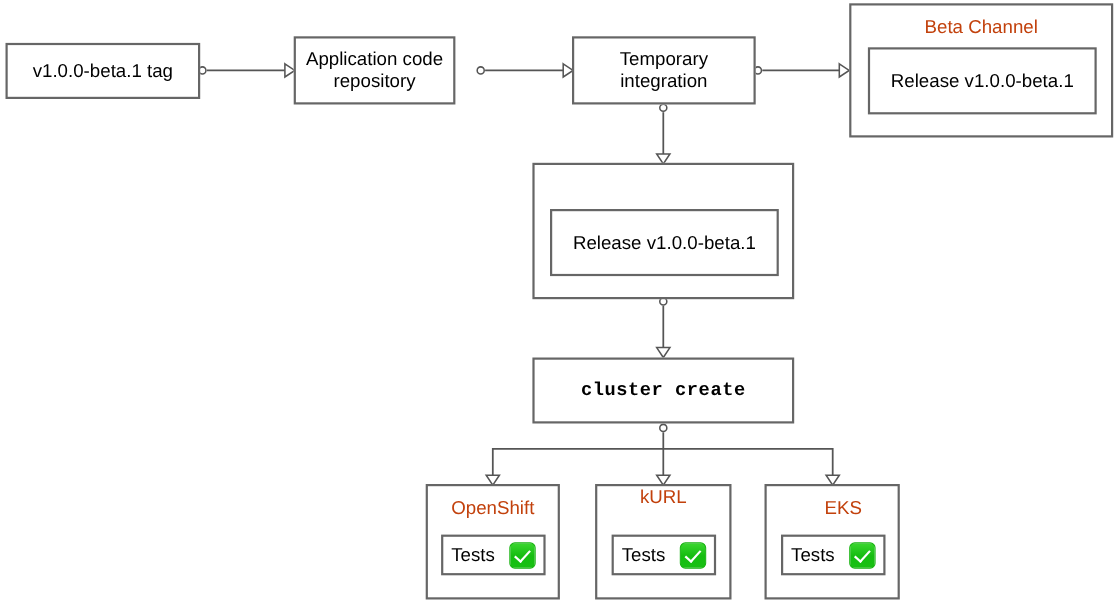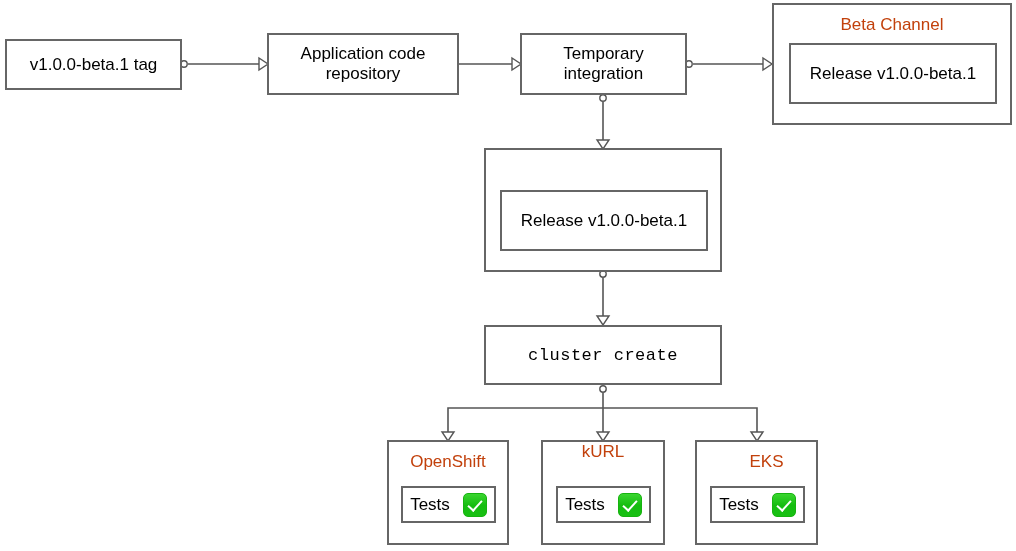--- a/index.html
+++ b/index.html
@@ -28,21 +28,21 @@
     display: flex;
     align-items: center;
     justify-content: center;
     text-align: center;
     padding: 0 6px;
     box-sizing: border-box;
   }
   .f17 { font-size: 17px; }
   .mono-bold {
     font-family: "Liberation Mono", "DejaVu Sans Mono", monospace;
-    font-weight: normal;
+    font-weight: bold;
     font-size: 17px;
     letter-spacing: 0.5px;
   }
   .container-title {
     position: absolute;
     left: 0; right: 0;
     text-align: center;
     font-size: 17px;
     color: #c2410c;
   }
@@ -142,21 +142,21 @@
       <polygon class="edge-head" points="442,432 454,432 448,441"></polygon>
       <polyline class="edge-line" points="603,408 757,408 757,432"></polyline>
       <polygon class="edge-head" points="751,432 763,432 757,441"></polygon>
     </g>
   </svg>
 
   <div class="node" style="left:5px; top:39px; width:177px; height:51px;">
     <div class="centered-label f17">v1.0.0-beta.1 tag</div>
   </div>
 
-  <div class="node" style="left:267px; top:33px; width:192px; height:62px;">
+  <div class="node" style="left:267px; top:33px; width:147px; height:62px;">
     <div class="centered-label f17" style="white-space:pre-line;">Application code
 repository</div>
   </div>
 
   <div class="node" style="left:520px; top:33px; width:167px; height:62px;">
     <div class="centered-label f17" style="white-space:pre-line;">Temporary
 integration</div>
   </div>
 
   <div class="node" style="left:772px; top:3px; width:240px; height:122px;">

